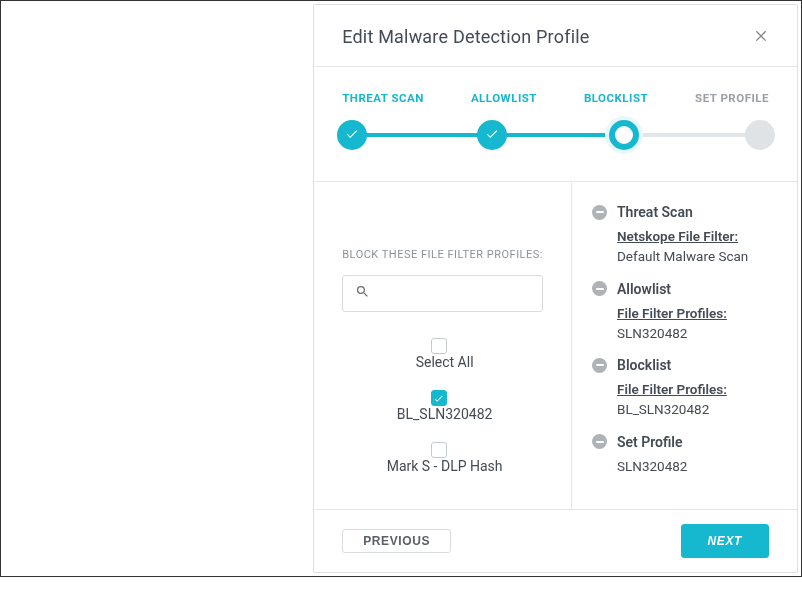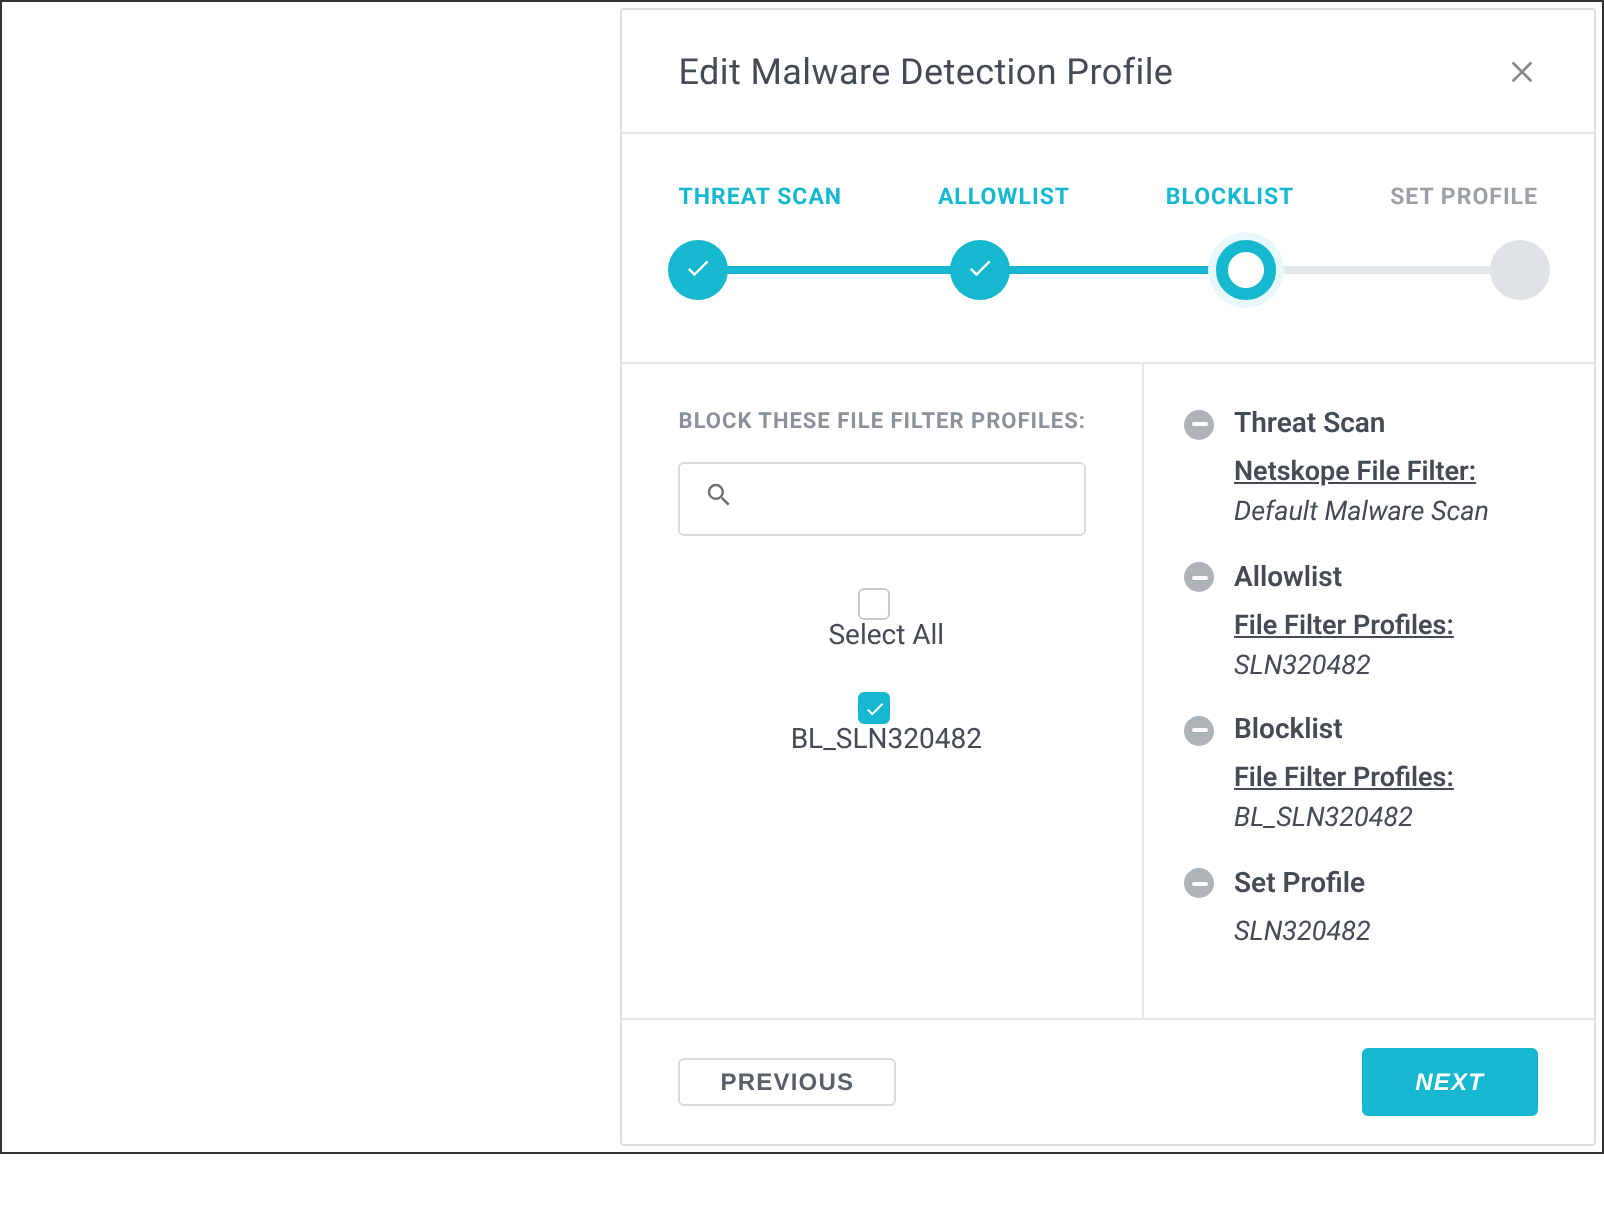--- a/index.html
+++ b/index.html
@@ -121,24 +121,25 @@
       overflow: hidden;
     }
     .left-pane {
       flex: 1;
       padding: 22px 28px;
       border-right: 1px solid #e6e6e6;
       overflow: auto;
     }
     .section-heading {
       font-size: 11px;
-      font-weight: 700;
+      font-weight: 400;
       letter-spacing: 0.5px;
       color: #8b929a;
       margin-bottom: 14px;
+      margin-top: 44px;
     }
     .search-box {
       display: flex;
       align-items: center;
       border: 1px solid #d8dce0;
       border-radius: 3px;
       padding: 8px 12px;
       margin-bottom: 16px;
     }
     .search-box svg { width: 15px; height: 15px; fill: #6b7075; margin-right: 14px; flex-shrink:0; }
@@ -222,21 +223,20 @@
       font-size: 13.5px;
       line-height: 1.5;
     }
     .overview-sub .und {
       font-weight: 600;
       text-decoration: underline;
       color: #444b54;
     }
     .overview-sub .val {
       color: #444b54;
-      font-style: italic;
     }
     .footer {
       border-top: 1px solid #e6e6e6;
       padding: 14px 28px;
       display: flex;
       justify-content: space-between;
       align-items: center;
     }
     .btn {
       padding: 4px 20px;
@@ -317,20 +317,24 @@
             <div class="profile-label">Select All</div>
           </div>
           <div class="profile-item">
             <div class="checkbox checked">
                 <svg viewBox="0 0 24 24">
                   <path d="M9 16.17 4.83 12l-1.42 1.41L9 19 21 7l-1.41-1.41z"></path>
                 </svg>
               </div>
             <div class="profile-label">BL_SLN320482</div>
           </div>
+          <div class="profile-item">
+            <div class="checkbox"></div>
+            <div class="profile-label">Mark S - DLP Hash</div>
+          </div>
         </div>
       </div>
 
       <div class="right-pane">
 
         <div class="overview-item">
           <div class="overview-row">
             <div class="overview-bullet"></div>
             <div class="overview-title">Threat Scan</div>
           </div>

